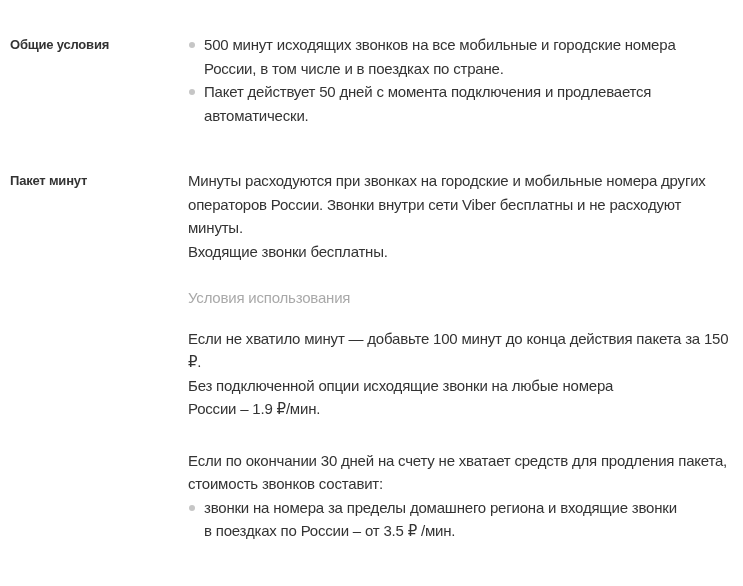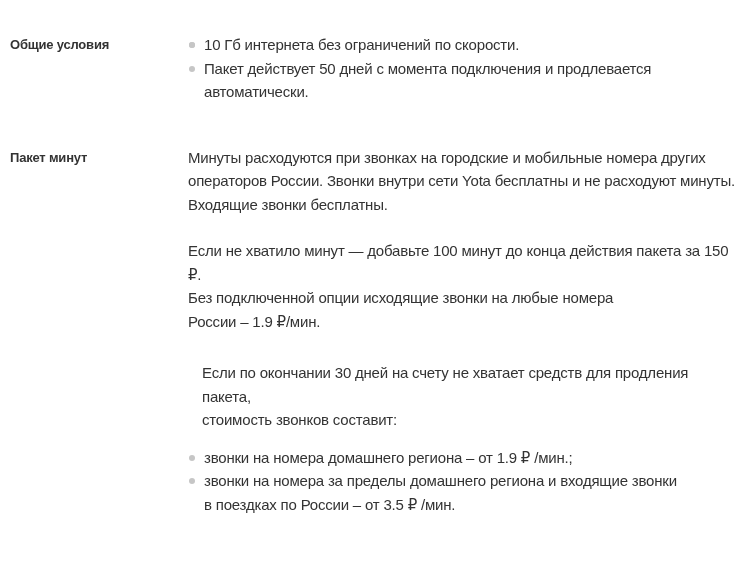--- a/index.html
+++ b/index.html
@@ -36,21 +36,21 @@
     font-weight: 700;
     font-size: 13px;
     color: var(--text-color);
   }
   .row-content {
     flex: 1 1 auto;
     max-width: 555px;
   }
   .lines { white-space: pre-line; }
   p.para { margin: 0 0 23px 0; }
-  p.para-tight { margin: 14px; }
+  p.para-tight { margin: 0; }
   .subheading {
     color: var(--muted-color);
     margin: 0 0 17px 0;
   }
   ul.bullet-list {
     list-style: none;
     margin: 0;
     padding: 0;
   }
   li.bullet-item {
@@ -71,50 +71,45 @@
 <body>
 
 <div class="page">
 
   <section class="row">
     <h3 class="row-label">Общие условия</h3>
     <div class="row-content">
       <ul class="bullet-list">
         <li class="bullet-item">
           <span class="dot"></span>
-        </li>
-        <li class="bullet-item">
-          <span class="dot"></span>
-          <span class="lines">10 Гб интернета без ограничений по скорости.</span>
+          <span class="lines">500 минут исходящих звонков на все мобильные и городские номера
+России, в том числе и в поездках по стране.</span>
         </li>
         <li class="bullet-item">
           <span class="dot"></span>
           <span class="lines">Пакет действует 50 дней с момента подключения и продлевается
 автоматически.</span>
         </li>
       </ul>
     </div>
   </section>
 
   <section class="row">
     <h3 class="row-label">Пакет минут</h3>
     <div class="row-content">
       <p class="para lines">Минуты расходуются при звонках на городские и мобильные номера других
-операторов России. Звонки внутри сети Yota бесплатны и не расходуют минуты.
+операторов России. Звонки внутри сети Viber бесплатны и не расходуют минуты.
 Входящие звонки бесплатны.</p>
+      <div class="subheading">Условия использования</div>
       <p class="para lines" style="margin-bottom:28px">Если не хватило минут — добавьте 100 минут до конца действия пакета за 150 ₽.
 Без подключенной опции исходящие звонки на любые номера
 России – 1.9 ₽/мин.</p>
       <p class="para-tight lines">Если по окончании 30 дней на счету не хватает средств для продления пакета,
 стоимость звонков составит:</p>
       <ul class="bullet-list">
-        <li class="bullet-item">
-          <span class="dot"></span>
-          <span class="lines">звонки на номера домашнего региона – от 1.9 ₽ /мин.;</span>
-        </li>
         <li class="bullet-item">
           <span class="dot"></span>
           <span class="lines">звонки на номера за пределы домашнего региона и входящие звонки
 в поездках по России – от 3.5 ₽ /мин.</span>
         </li>
       </ul>
     </div>
   </section>
 
 </div>

